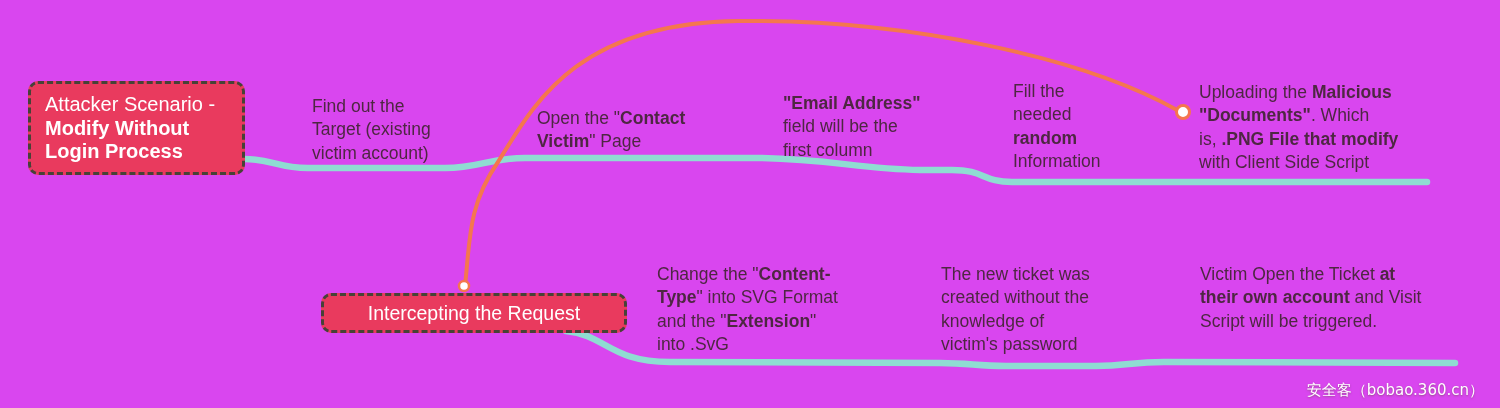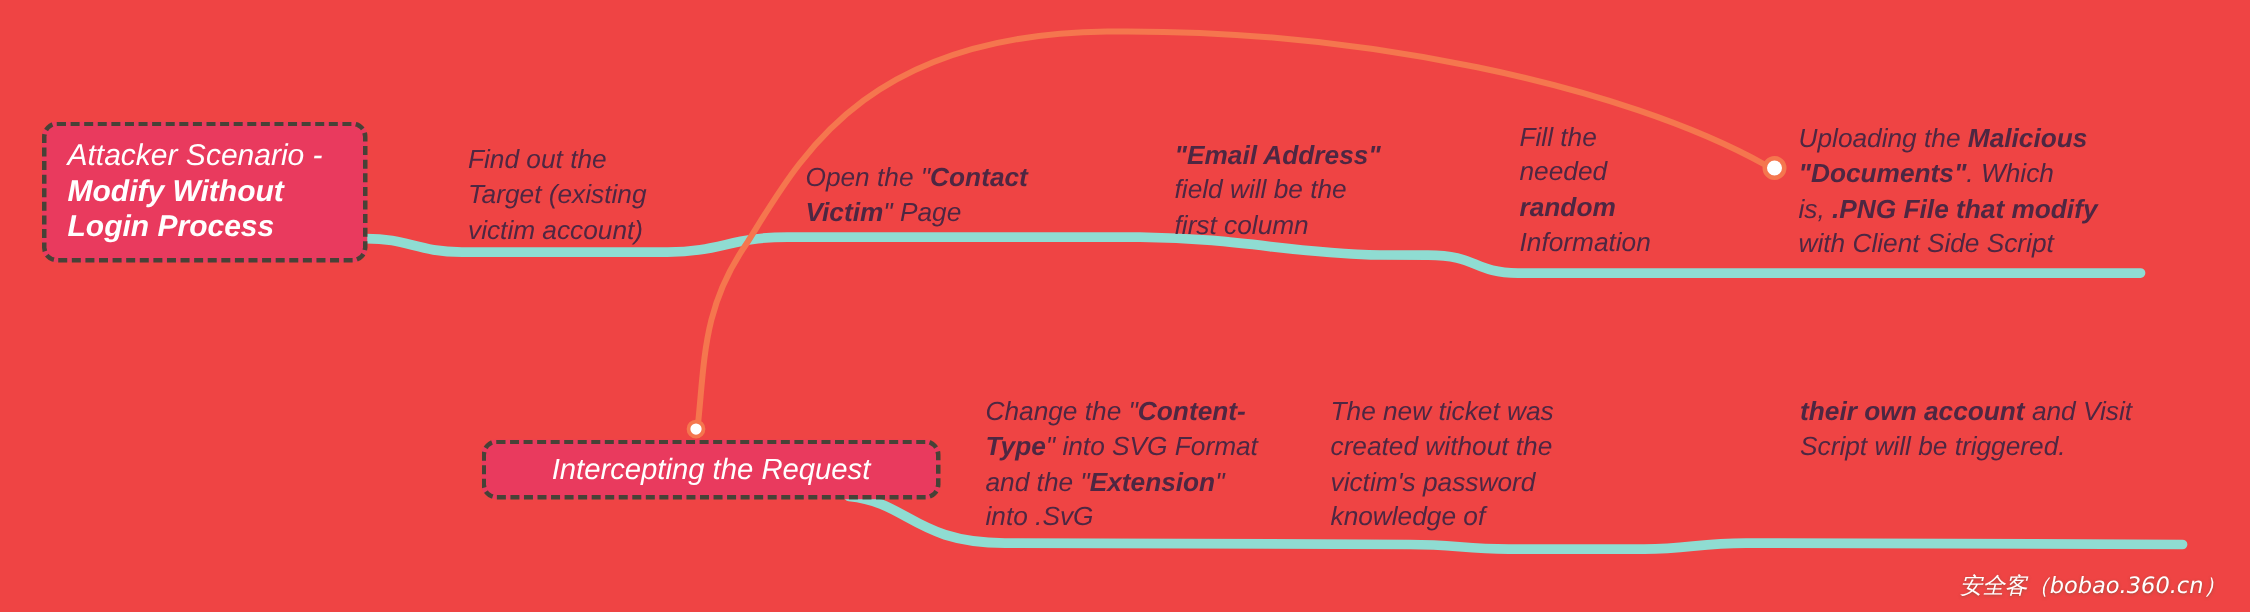--- a/index.html
+++ b/index.html
@@ -1,20 +1,19 @@
 <!DOCTYPE html>
 <html><head>
 <meta charset="utf-8">
 <style>
   html,body{margin:0;padding:0;background:#d8d2c2;}
   .canvas{
     position:relative;width:1500px;height:408px;overflow:hidden;
-    background:#ef4444;
+    background:#d946ef;
     font-family:"Liberation Sans",sans-serif;
-    font-style:italic;
   }
   svg.connectors{position:absolute;left:0;top:0;width:1500px;height:408px;}
   .teal{fill:none;stroke:#8fdcd2;stroke-width:6.5;stroke-linecap:round;stroke-linejoin:round;}
   .orange{fill:none;stroke:#f5764e;stroke-width:4;stroke-linecap:round;}
   .dot{fill:#ffffff;stroke:#f5764e;stroke-width:2.5;}
   .dot.big{stroke-width:3;}
   .node{
     position:absolute;box-sizing:border-box;
     background:#e93a5e;border:3px dashed #474237;border-radius:10px;
     color:#ffffff;
@@ -78,26 +77,27 @@
       <div><span class="b">"Documents"</span><span>. Which</span></div>
       <div><span>is, </span><span class="b">.PNG File that modify</span></div>
       <div><span>with Client Side Script</span></div>
     </div>
   <div class="topic" style="left:657px;top:263px">
       <div><span>Change the "</span><span class="b">Content-</span></div>
       <div><span class="b">Type</span><span>" into SVG Format</span></div>
       <div><span>and the "</span><span class="b">Extension</span><span>"</span></div>
       <div><span>into .SvG</span></div>
     </div>
-  <div class="topic" style="left:887px;top:263px">
+  <div class="topic" style="left:941px;top:263px">
       <div><span>The new ticket was</span></div>
       <div><span>created without the</span></div>
+      <div><span>knowledge of</span></div>
       <div><span>victim's password</span></div>
-      <div><span>knowledge of</span></div>
     </div>
   <div class="topic" style="left:1200px;top:263px">
+      <div><span>Victim Open the Ticket </span><span class="b">at</span></div>
       <div><span class="b">their own account</span><span> and Visit</span></div>
       <div><span>Script will be triggered.</span></div>
     </div>
 
   <div class="watermark">安全客（bobao.360.cn）</div>
 
 </div>
 
 </body></html>

